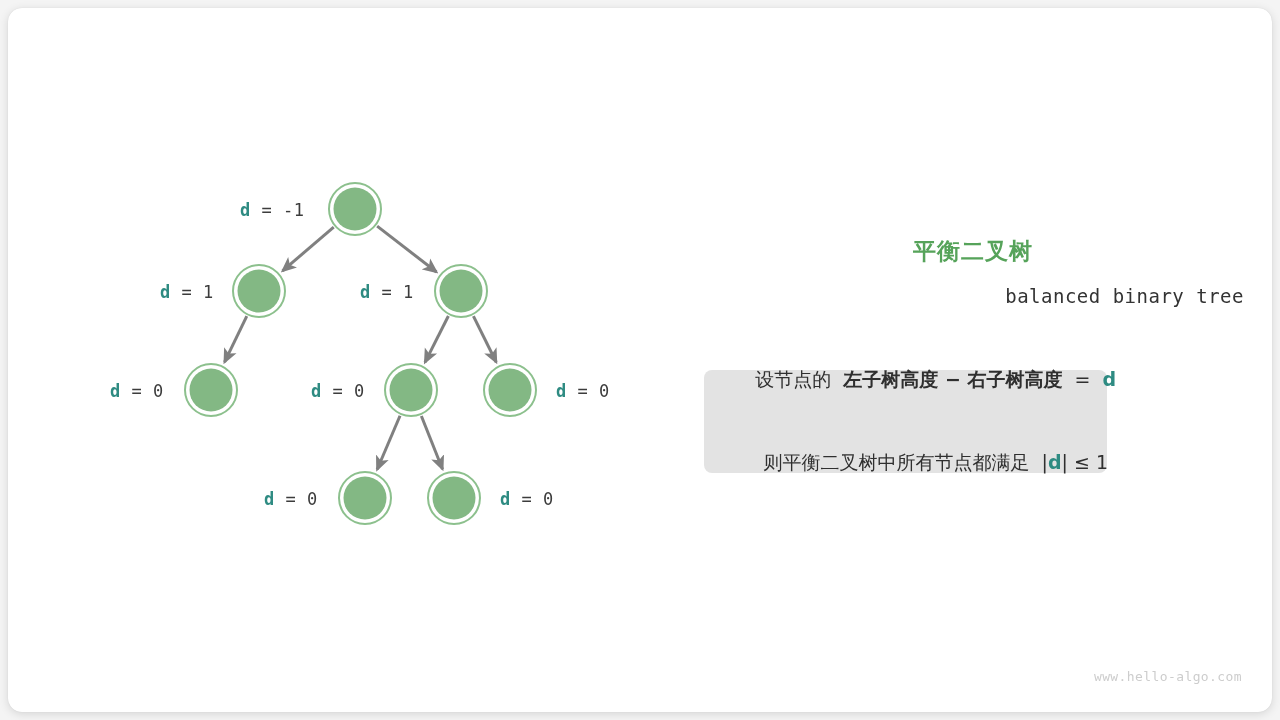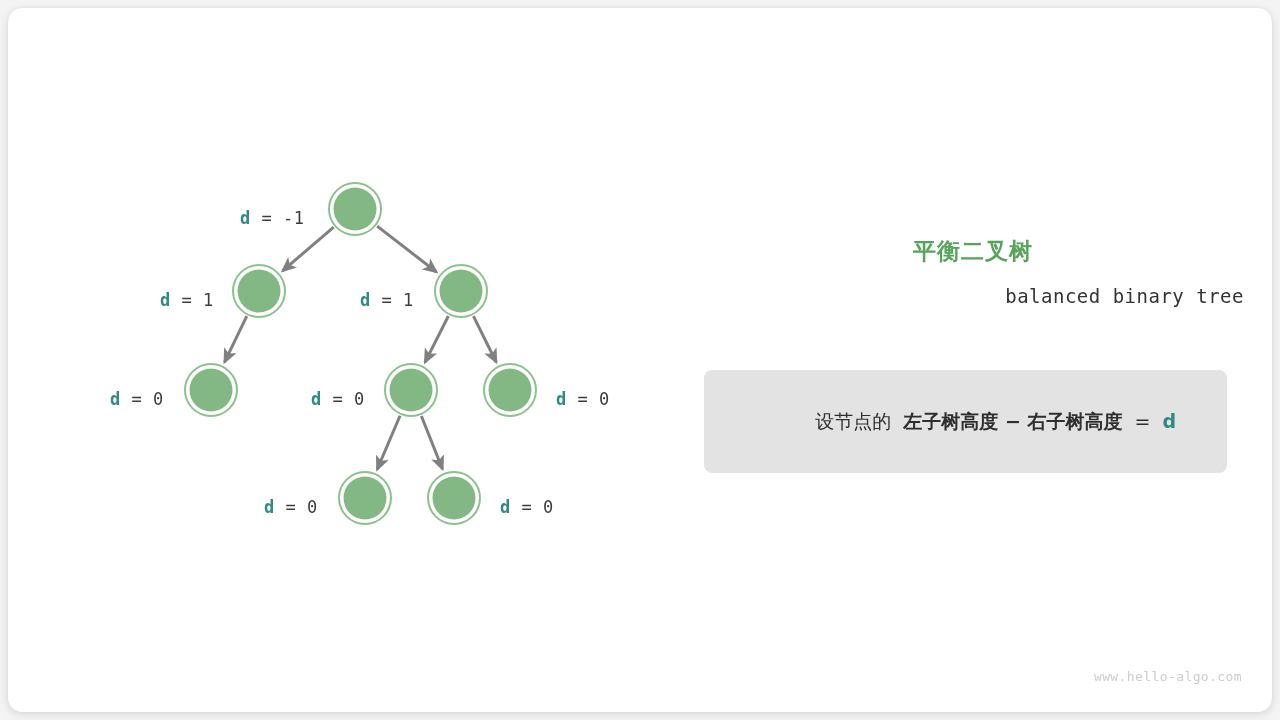--- a/index.html
+++ b/index.html
@@ -43,21 +43,20 @@
     left: 0;
     top: 0;
   }
   .node-label {
     position: absolute;
     font-family: "DejaVu Sans Mono", monospace;
     font-size: 17px;
     color: #3c3c3c;
     white-space: nowrap;
     letter-spacing: 0.5px;
-    margin-top: 8px;
   }
   .node-label .d {
     color: #2e8b82;
     font-weight: bold;
   }
 
   
   .panel {
     position: absolute;
     left: 660px;
@@ -85,21 +84,21 @@
     text-align: right;
     font-family: "DejaVu Sans Mono", monospace;
     font-size: 19px;
     color: #333333;
     letter-spacing: 0.5px;
   }
   .info-box {
     position: absolute;
     left: 36px;
     top: 362px;
-    width: 523px;
+    width: 403px;
     height: 103px;
     background: #e3e3e3;
     border-radius: 8px;
     box-sizing: border-box;
     display: flex;
     flex-direction: column;
     justify-content: center;
     align-items: center;
     gap: 6px;
   }
@@ -195,18 +194,21 @@
 
     <div class="panel">
       <div class="panel-title">平衡二叉树</div>
 
       <div class="panel-subtitle">balanced binary tree</div>
 
       <div class="info-box">
         <div class="info-line">
           <span>设节点的  </span><b>左子树高度 − 右子树高度</b><span>  =  </span><span class="d">d</span>
         </div>
+        <div class="info-line">
+          <span>则平衡二叉树中所有节点都满足  |</span><span class="d">d</span><span>| ≤ 1</span>
+        </div>
       </div>
     </div>
 
     <div class="watermark">www.hello-algo.com</div>
   </div>
 </div>
 
 </body></html>

